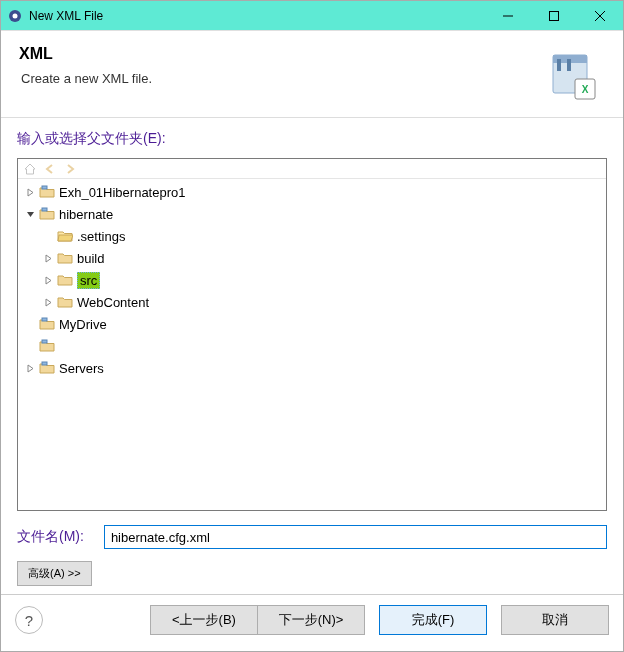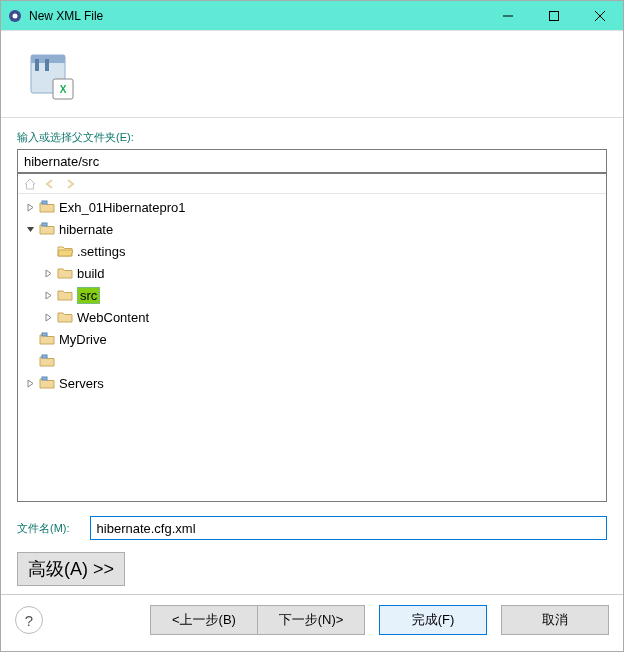--- a/index.html
+++ b/index.html
@@ -48,32 +48,33 @@
 .header-icon {
   width: 64px; height: 64px; display: flex; align-items: center; justify-content: center;
 }
 .content {
   flex: 1;
   padding: 12px 16px 8px 16px;
   display: flex;
   flex-direction: column;
   min-height: 0;
 }
-.label { font-size: 11px; margin-bottom: 4px; color: #0f766e; }
+.label { font-size: 14px; margin-bottom: 4px; color: #4c1d95; }
 .text-input {
   width: 100%;
   font-size: 13px;
   padding: 3px 6px;
   border: 1px solid #7a7a7a;
   outline: none;
   font-family: inherit;
   height: 24px;
 }
 .tree-wrap {
   border: 1px solid #7a7a7a;
+  margin-top: 6px;
   display: flex;
   flex-direction: column;
   flex: 1;
   min-height: 0;
 }
 .tree-toolbar {
   height: 20px;
   display: flex;
   align-items: center;
   gap: 4px;
@@ -112,21 +113,21 @@
 .filename-row {
   display: flex;
   align-items: center;
   margin-top: 14px;
   gap: 20px;
 }
 .filename-row .label { margin-bottom: 0; }
 .filename-row .text-input { flex: 1; border-color: #0078d7; }
 .adv-row { margin-top: 12px; }
 .adv-btn {
-  font-size: 18px;
+  font-size: 11px;
   padding: 4px 10px;
   border: 1px solid #adadad;
   background: #e1e1e1;
 }
 .footer {
   border-top: 1px solid #ccc;
   padding: 10px 14px 16px 14px;
   display: flex;
   align-items: center;
 }
@@ -179,36 +180,39 @@
       <div class="win-btn">
         <svg width="10" height="10" viewBox="0 0 10 10">
             <line x1="0" y1="0" x2="10" y2="10" stroke="#000" stroke-width="1"></line>
             <line x1="10" y1="0" x2="0" y2="10" stroke="#000" stroke-width="1"></line>
           </svg>
       </div>
     </div>
   </div>
 
   <div class="header">
+    <div class="header-text">
+      <div class="header-title">XML</div>
+      <div class="header-desc">Create a new XML file.</div>
+    </div>
     <div class="header-icon">
       <svg width="52" height="52" viewBox="0 0 52 52">
         <rect x="6" y="4" width="34" height="38" rx="2" fill="#d6e4f0" stroke="#8faed0" stroke-width="1"></rect>
         <rect x="6" y="4" width="34" height="8" fill="#8faed0"></rect>
         <rect x="10" y="8" width="4" height="12" fill="#5a7fa6"></rect>
         <rect x="20" y="8" width="4" height="12" fill="#5a7fa6"></rect>
         <rect x="28" y="28" width="20" height="20" rx="2" fill="#fff" stroke="#888"></rect>
         <text x="38" y="42" font-size="10" text-anchor="middle" fill="#2a5" font-weight="bold">X</text>
       </svg>
     </div>
   </div>
 
   <div class="content">
 
     <div class="label">输入或选择父文件夹(E):</div>
-    <input class="text-input" type="text" value="hibernate/src" style="">
 
     <div class="tree-wrap">
       <div class="tree-toolbar">
         <span class="tb-icon">
           <svg width="12" height="12" viewBox="0 0 12 12">
               <path d="M6 1 L11 6 L9.5 6 L9.5 11 L2.5 11 L2.5 6 L1 6 Z" fill="none" stroke="#888"></path>
             </svg>
         </span>
         <span class="tb-icon">
           <svg width="12" height="12" viewBox="0 0 12 12">

